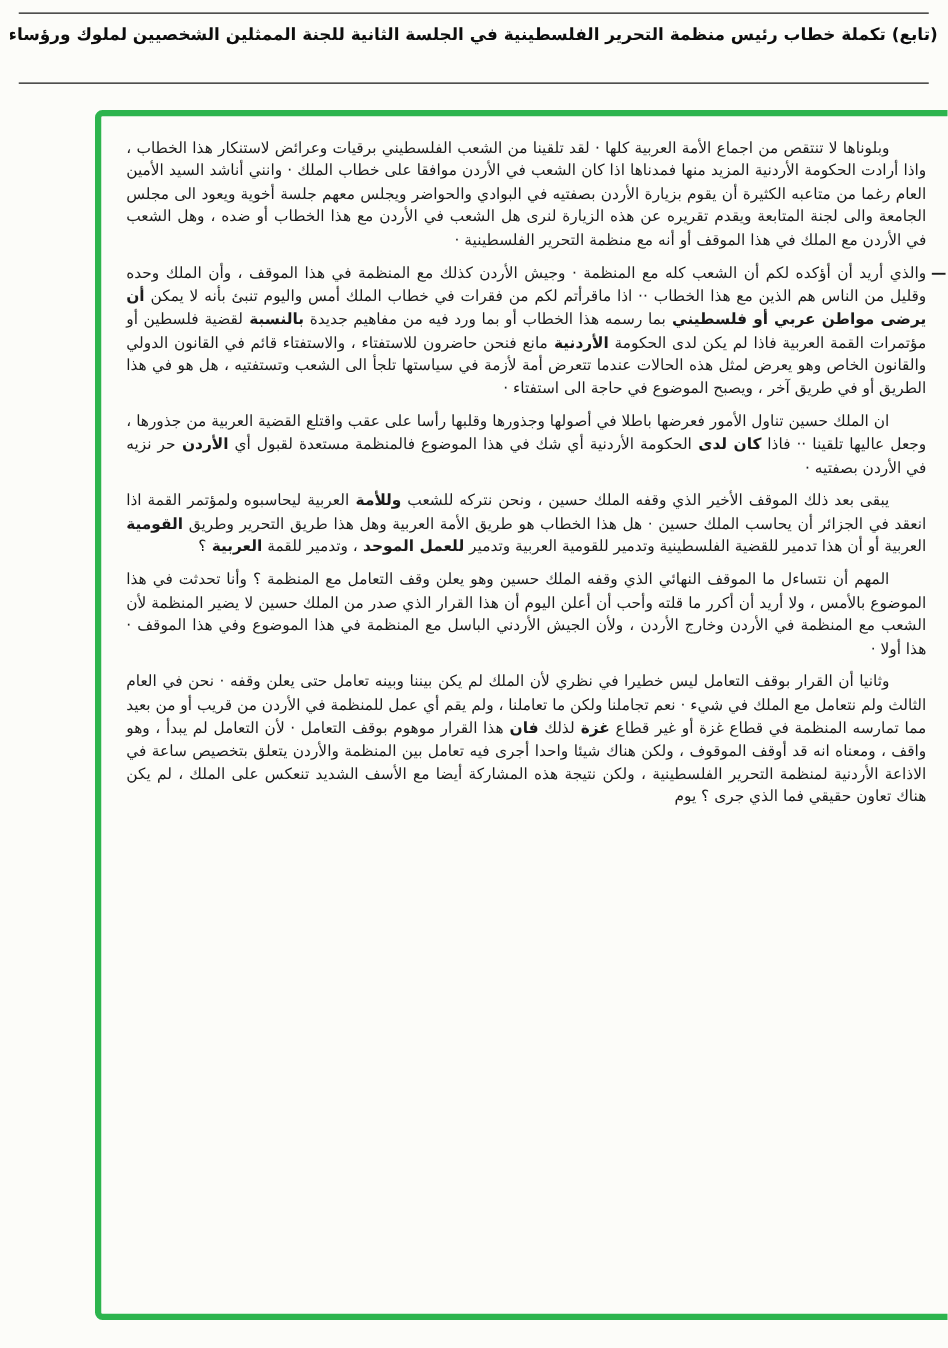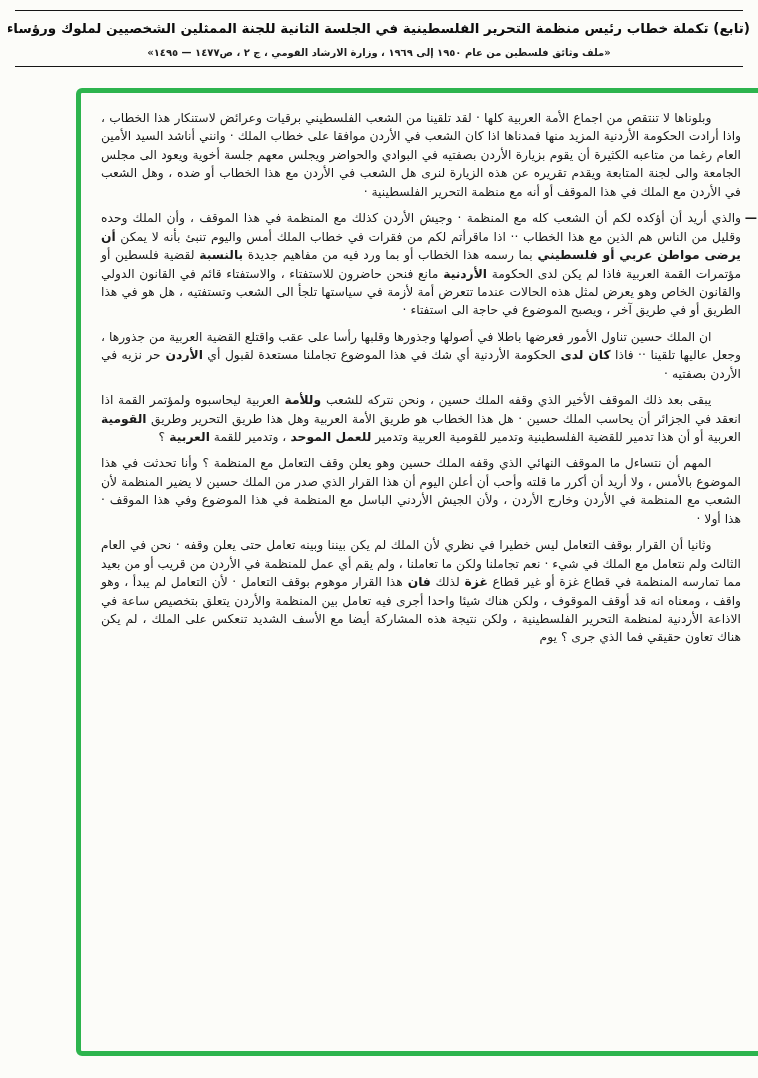--- a/index.html
+++ b/index.html
@@ -92,29 +92,28 @@
 </style>
 </head>
 <body>
 
 <div class="page">
 
   <div class="rule rule-top"></div>
 
   <div class="header-title">(تابع) تكملة خطاب رئيس منظمة التحرير الفلسطينية في الجلسة الثانية للجنة الممثلين الشخصيين لملوك ورؤساء العرب</div>
 
-  <div class="header-source">«ملف وثائق فلسطين من عام ١٩٥٠ إلى ١٩٦٩ ، وزارة الارشاد القومي ، ج ٢ ، ص١٤٧٧ — ١٤٩٥»</div>
 
   <div class="rule rule-bottom"></div>
 
   <div class="text-frame" style="border-color: rgb(45, 180, 78);">
     <div>
         <p class="para"><span>وبلوناها لا تنتقص من اجماع الأمة العربية كلها · لقد تلقينا من الشعب الفلسطيني برقيات وعرائض لاستنكار هذا الخطاب ، واذا أرادت الحكومة الأردنية المزيد منها فمدناها اذا كان الشعب في الأردن موافقا على خطاب الملك · وانني أناشد السيد الأمين العام رغما من متاعبه الكثيرة أن يقوم بزيارة الأردن بصفتيه في البوادي والحواضر ويجلس معهم جلسة أخوية ويعود الى مجلس الجامعة والى لجنة المتابعة ويقدم تقريره عن هذه الزيارة لنرى هل الشعب في الأردن مع هذا الخطاب أو ضده ، وهل الشعب في الأردن مع الملك في هذا الموقف أو أنه مع منظمة التحرير الفلسطينية ·</span></p>
         <p class="para has-marker"><span class="marker">—</span><span>والذي أريد أن أؤكده لكم أن الشعب كله مع المنظمة · وجيش الأردن كذلك مع المنظمة في هذا الموقف ، وأن الملك وحده وقليل من الناس هم الذين مع هذا الخطاب ·· اذا ماقرأتم لكم من فقرات في خطاب الملك أمس واليوم تنبئ بأنه لا يمكن </span><span class="bold">أن يرضى مواطن عربي أو فلسطيني </span><span>بما رسمه هذا الخطاب أو بما ورد فيه من مفاهيم جديدة </span><span class="bold">بالنسبة </span><span>لقضية فلسطين أو مؤتمرات القمة العربية فاذا لم يكن لدى الحكومة </span><span class="bold">الأردنية </span><span>مانع فنحن حاضرون للاستفتاء ، والاستفتاء قائم في القانون الدولي والقانون الخاص وهو يعرض لمثل هذه الحالات عندما تتعرض أمة لأزمة في سياستها تلجأ الى الشعب وتستفتيه ، هل هو في هذا الطريق أو في طريق آخر ، ويصبح الموضوع في حاجة الى استفتاء ·</span></p>
-        <p class="para"><span>ان الملك حسين تناول الأمور فعرضها باطلا في أصولها وجذورها وقلبها رأسا على عقب واقتلع القضية العربية من جذورها ، وجعل عاليها تلقينا ·· فاذا </span><span class="bold">كان لدى </span><span>الحكومة الأردنية أي شك في هذا الموضوع تجاملنا مستعدة لقبول أي </span><span class="bold">الأردن </span><span>حر نزيه في الأردن بصفتيه ·</span></p>
+        <p class="para"><span>ان الملك حسين تناول الأمور فعرضها باطلا في أصولها وجذورها وقلبها رأسا على عقب واقتلع القضية العربية من جذورها ، وجعل عاليها تلقينا ·· فاذا </span><span class="bold">كان لدى </span><span>الحكومة الأردنية أي شك في هذا الموضوع فالمنظمة مستعدة لقبول أي </span><span class="bold">الأردن </span><span>حر نزيه في الأردن بصفتيه ·</span></p>
         <p class="para"><span>يبقى بعد ذلك الموقف الأخير الذي وقفه الملك حسين ، ونحن نتركه للشعب </span><span class="bold">وللأمة </span><span>العربية ليحاسبوه ولمؤتمر القمة اذا انعقد في الجزائر أن يحاسب الملك حسين · هل هذا الخطاب هو طريق الأمة العربية وهل هذا طريق التحرير وطريق </span><span class="bold">القومية </span><span>العربية أو أن هذا تدمير للقضية الفلسطينية وتدمير للقومية العربية وتدمير </span><span class="bold">للعمل الموحد </span><span>، وتدمير للقمة </span><span class="bold">العربية </span><span>؟</span></p>
         <p class="para"><span>المهم أن نتساءل ما الموقف النهائي الذي وقفه الملك حسين وهو يعلن وقف التعامل مع المنظمة ؟ وأنا تحدثت في هذا الموضوع بالأمس ، ولا أريد أن أكرر ما قلته وأحب أن أعلن اليوم أن هذا القرار الذي صدر من الملك حسين لا يضير المنظمة لأن الشعب مع المنظمة في الأردن وخارج الأردن ، ولأن الجيش الأردني الباسل مع المنظمة في هذا الموضوع وفي هذا الموقف · هذا أولا ·</span></p>
         <p class="para"><span>وثانيا أن القرار بوقف التعامل ليس خطيرا في نظري لأن الملك لم يكن بيننا وبينه تعامل حتى يعلن وقفه · نحن في العام الثالث ولم نتعامل مع الملك في شيء · نعم تجاملنا ولكن ما تعاملنا ، ولم يقم أي عمل للمنظمة في الأردن من قريب أو من بعيد مما تمارسه المنظمة في قطاع غزة أو غير قطاع </span><span class="bold">غزة </span><span>لذلك </span><span class="bold">فان </span><span>هذا القرار موهوم بوقف التعامل · لأن التعامل لم يبدأ ، وهو واقف ، ومعناه انه قد أوقف الموقوف ، ولكن هناك شيئا واحدا أجرى فيه تعامل بين المنظمة والأردن يتعلق بتخصيص ساعة في الاذاعة الأردنية لمنظمة التحرير الفلسطينية ، ولكن نتيجة هذه المشاركة أيضا مع الأسف الشديد تنعكس على الملك ، لم يكن هناك تعاون حقيقي فما الذي جرى ؟ يوم</span></p>
       </div>
   </div>
 
 
 </div>
 
 </body></html>

